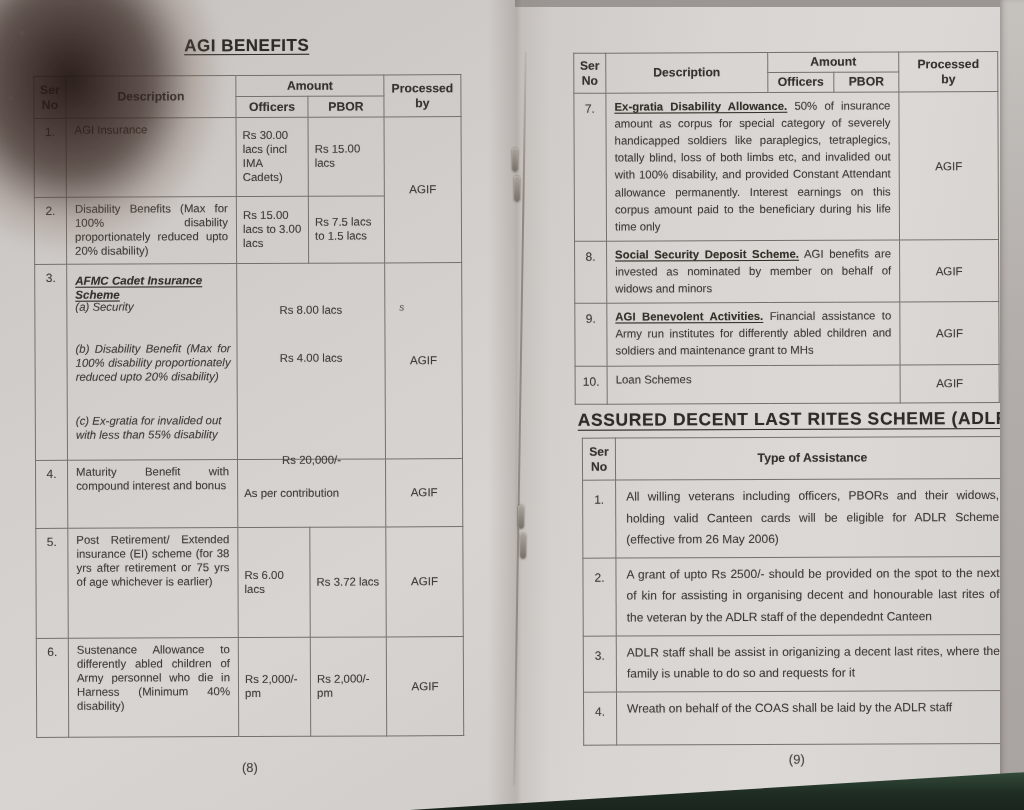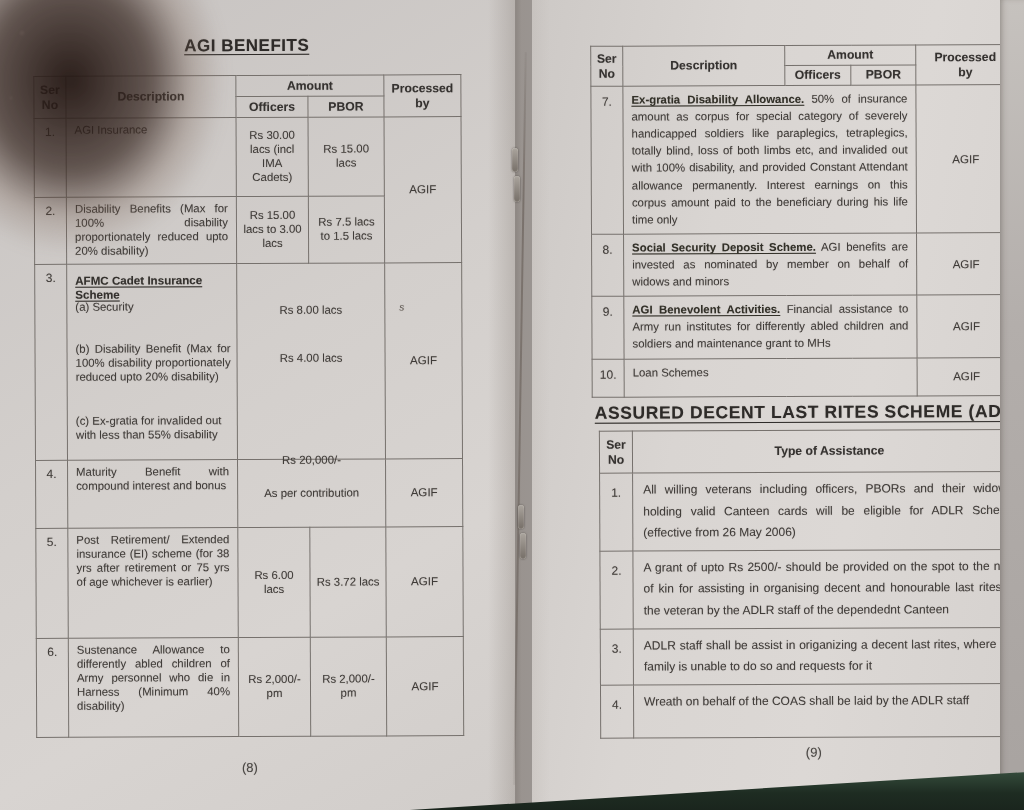--- a/index.html
+++ b/index.html
@@ -7,22 +7,22 @@
        font-family:"Liberation Sans","DejaVu Sans",sans-serif;}
   .photo{position:relative;width:1024px;height:810px;overflow:hidden;}
 
   
   .page{position:absolute;top:0;bottom:0;}
   .page-left{left:0;width:515px;
     background:
       radial-gradient(circle 5px at 22px 33px, rgba(240,234,228,.95), transparent 70%),
       radial-gradient(circle 4px at 11px 98px, rgba(232,226,220,.8), transparent 70%),
       linear-gradient(150deg,#c7c3c1,#d3cfcc 45%,#d8d4d1 72%,#d1cdca);}
-  .page-right{left:532px;width:485px;
-    background:linear-gradient(100deg,#cdc9c6,#d9d5d2 35%,#dcd8d5 65%,#d5d1ce);}
+  .page-right{left:515px;width:485px;
+    background:linear-gradient(100deg,#cdc9c6,#d9d5d2 35%,#dcd8d5 65%,#d5d1ce);margin-top:7px;}
   .finger-shadow{position:absolute;left:-85px;top:-95px;width:310px;height:350px;
     background:radial-gradient(closest-side, rgba(34,21,17,.95), rgba(58,42,36,.72) 52%,
                rgba(110,86,72,.28) 78%, transparent 100%);
     filter:blur(7px);pointer-events:none;}
   .bg-edge{position:absolute;top:0;bottom:0;left:1000px;width:24px;
     background:linear-gradient(to bottom,#c6c2be,#b3aeab 40%,#a8a3a0);
     box-shadow:inset 4px 0 6px -3px rgba(90,82,75,.55);}
   .table-surface{position:absolute;left:0;right:0;bottom:0;height:42px;
     background:linear-gradient(to bottom,#38503f,#1e2c22 60%,#1a251d);
     clip-path:polygon(40% 100%, 100% 10%, 100% 100%, 40% 100%);}
@@ -46,28 +46,28 @@
     text-shadow:0 0 1px rgba(70,64,58,.4);}
   table{border-collapse:collapse;table-layout:fixed;position:absolute;
     color:#403c39;text-shadow:0 0 1px rgba(80,74,68,.35);}
   th,td{border:1px solid #76716d;padding:4px 6px;vertical-align:top;
     font-size:11.4px;line-height:1.22;}
   th{font-weight:bold;text-align:center;vertical-align:middle;font-size:12.2px;
      color:#353230;padding:2px 3px;}
   .pre{white-space:pre-line;}
   td.ser{text-align:center;font-size:12px;padding-top:6px;}
   td.desc{text-align:justify;padding:5px 8px;}
-  td.amt{text-align:center;vertical-align:middle;}
+  td.amt{vertical-align:middle;}
   td.proc{text-align:center;vertical-align:middle;font-size:11.6px;}
   .lead{font-weight:bold;text-decoration:underline;text-underline-offset:2px;color:#323028;}
   .page-num{position:absolute;text-align:center;font-size:13px;color:#4a4744;
     text-shadow:0 0 1px rgba(80,74,68,.35);}
 
   
-  .r3cell{position:relative;padding:8px;}
+  .r3cell{position:relative;padding:8px;font-style:italic;}
   .r3cell .r3h{position:absolute;top:9px;left:8px;right:6px;font-weight:bold;
     text-decoration:underline;text-underline-offset:2px;color:#33302d;font-size:11.6px;}
   .r3cell .r3i0{position:absolute;top:36px;left:8px;right:6px;}
   .r3cell .r3i1{position:absolute;top:78px;left:8px;right:6px;text-align:justify;}
   .r3cell .r3i2{position:absolute;top:150px;left:8px;right:6px;}
   .r3amt{position:relative;padding:0;}
   .r3amt div{position:absolute;left:0;right:0;text-align:center;}
   .r3amt .a0{top:40px;} .r3amt .a1{top:88px;} .r3amt .a2{top:156px;margin-top:34px;}
   .stray{position:absolute;left:14px;top:38px;font-size:10px;font-style:italic;
     color:rgba(70,62,55,.75);}

